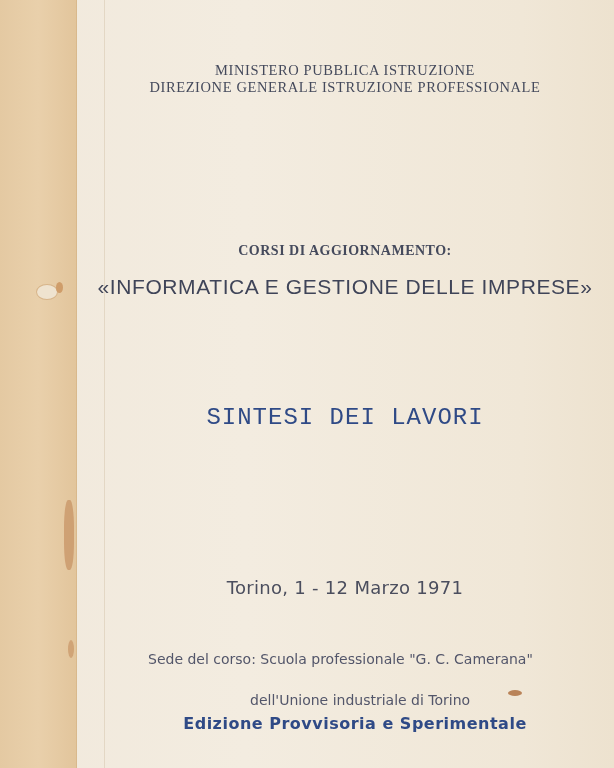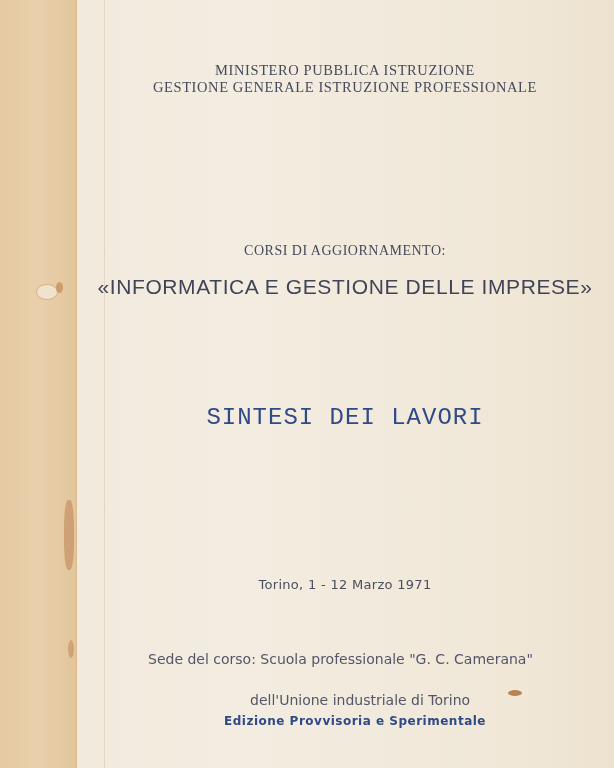--- a/index.html
+++ b/index.html
@@ -21,52 +21,52 @@
       background: rgba(200, 180, 150, 0.35);
     }
     .stain { position: absolute; border-radius: 50%; }
     .stain.s1 { left: 36px; top: 284px; width: 20px; height: 14px; background: #efe3cf; border: 1px solid #d7b489; }
     .stain.s2 { left: 56px; top: 282px; width: 7px; height: 11px; background: #cf9d6a; }
     .stain.s3 { left: 64px; top: 500px; width: 10px; height: 70px; background: rgba(190,130,80,0.55); border-radius: 40%; }
     .stain.s4 { left: 68px; top: 640px; width: 6px; height: 18px; background: rgba(190,130,80,0.5); }
     .stain.s5 { left: 508px; top: 690px; width: 14px; height: 6px; background: #b98358; }
     .text-block { position: absolute; left: 76px; width: 538px; text-align: center; }
     .ministry { top: 62px; font-size: 14.5px; line-height: 17px; font-family: "Liberation Serif", serif; color: #454a5c; letter-spacing: 0.6px; }
-    .course-label { top: 243px; font-size: 14px; font-family: "Liberation Serif", serif; color: #454a5c; letter-spacing: 0.5px; }
+    .course-label { top: 243px; font-size: 14px; font-family: "Liberation Serif", serif; color: #454a5c; letter-spacing: 0.5px; font-weight: bold; }
     .course-title { top: 275px; font-size: 21px; font-family: Liberation Sans, sans-serif; color: #3f4458; letter-spacing: 0.6px; }
     .audience { top: 325px; font-size: 14.5px; line-height: 22px; font-family: "DejaVu Sans", sans-serif; font-size: 13px; color: #4b4e5e; letter-spacing: 0.4px; }
     .main-title { top: 404px; font-size: 24px; font-family: Liberation Mono, monospace; color: #2f4a86; letter-spacing: 1px; }
-    .date { top: 577px; font-size: 13px; font-family: "DejaVu Sans", sans-serif; color: #4b4e5e; letter-spacing: 0.3px; text-align: center; }
+    .date { top: 577px; font-size: 18px; font-family: "DejaVu Sans", sans-serif; color: #4b4e5e; letter-spacing: 0.3px; text-align: center; }
     .venue {
       position: absolute; left: 148px; top: 649px; font-family: "DejaVu Sans", sans-serif;
       font-size: 14px; color: #53566a; line-height: 20px;
     }
     .venue .label { display: inline-block; }
     .venue .line2 { padding-left: 102px; margin-top: 21px; }
     .edition {
       top: 714px; left: 76px; font-family: "DejaVu Sans", sans-serif; font-weight: bold;
-      font-size: 12px; color: #2f4a86; letter-spacing: 0.5px;
+      font-size: 16px; color: #2f4a86; letter-spacing: 0.5px;
     }
     .edition span { position: relative; left: 10px; }
   </style>
 </head>
 <body>
 
 <div class="page">
   <div class="spine"></div>
   <div class="fold-line"></div>
   <div class="stain s1"></div>
   <div class="stain s2"></div>
   <div class="stain s3"></div>
   <div class="stain s4"></div>
   <div class="stain s5"></div>
 
   <div class="text-block ministry">
     <div>MINISTERO PUBBLICA ISTRUZIONE</div>
-    <div>GESTIONE GENERALE ISTRUZIONE PROFESSIONALE</div>
+    <div>DIREZIONE GENERALE ISTRUZIONE PROFESSIONALE</div>
   </div>
 
   <div class="text-block course-label">CORSI DI AGGIORNAMENTO:</div>
 
   <div class="text-block course-title">«INFORMATICA E GESTIONE DELLE IMPRESE»</div>
 
 
   <div class="text-block main-title">SINTESI DEI LAVORI</div>
 
   <div class="text-block date">Torino, 1 - 12 Marzo 1971</div>

